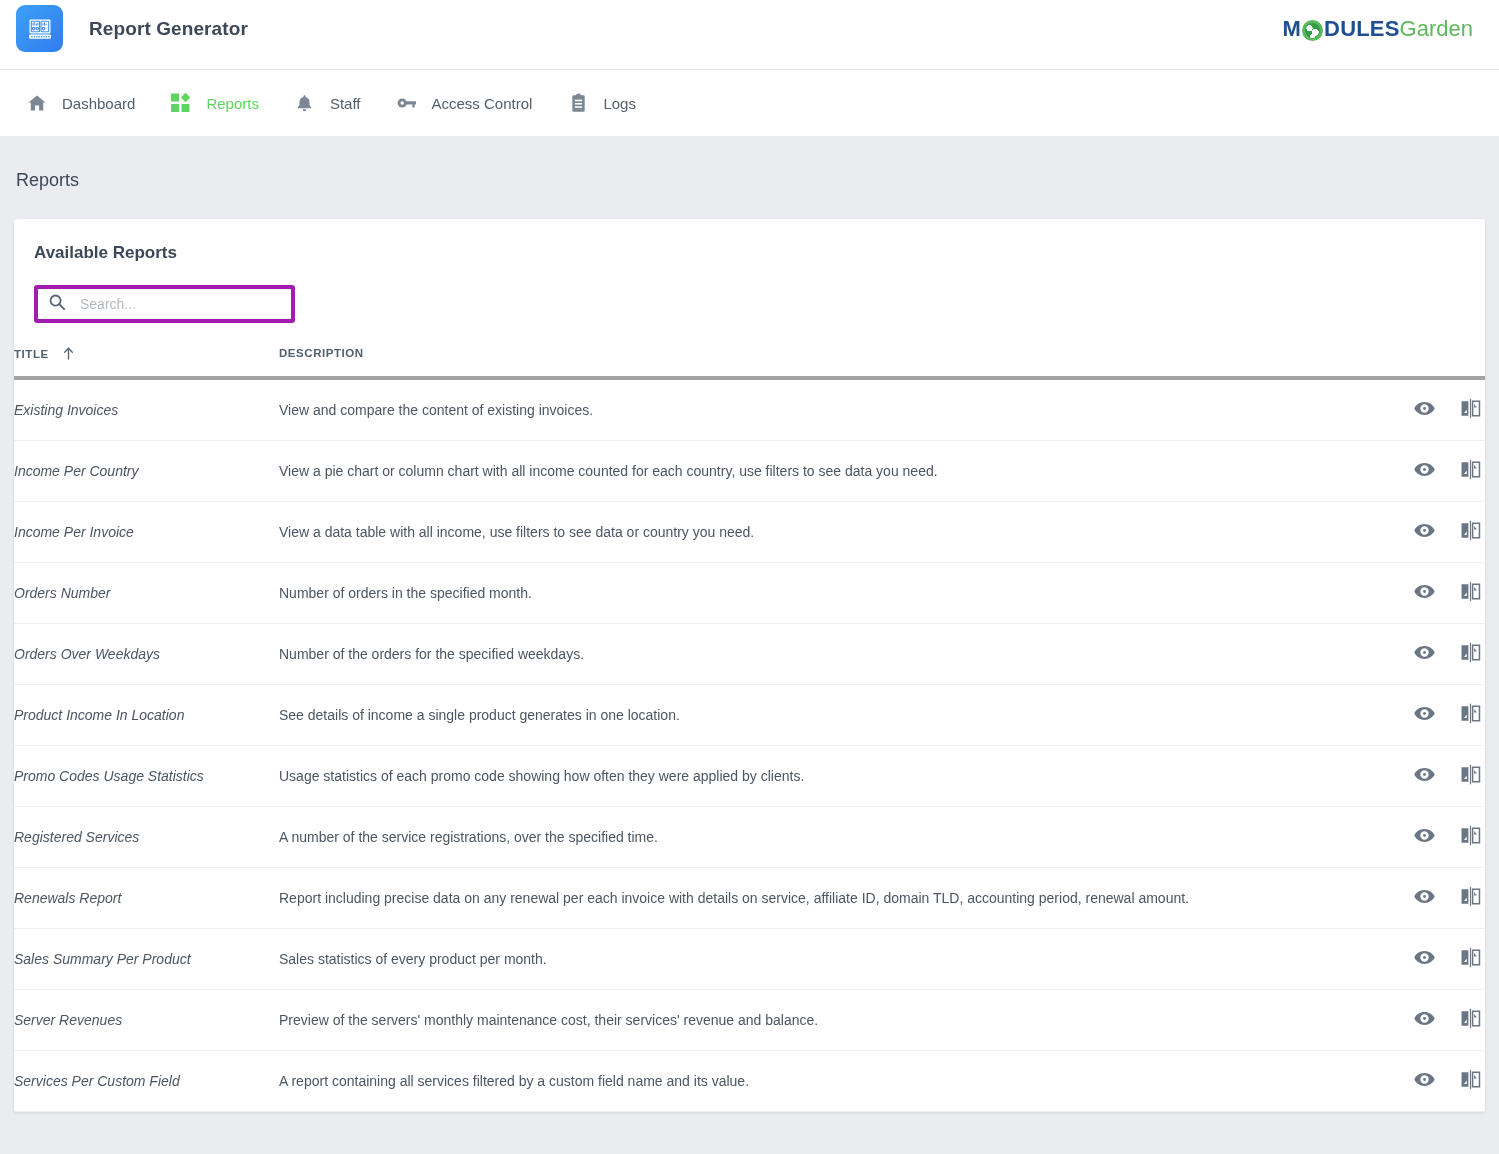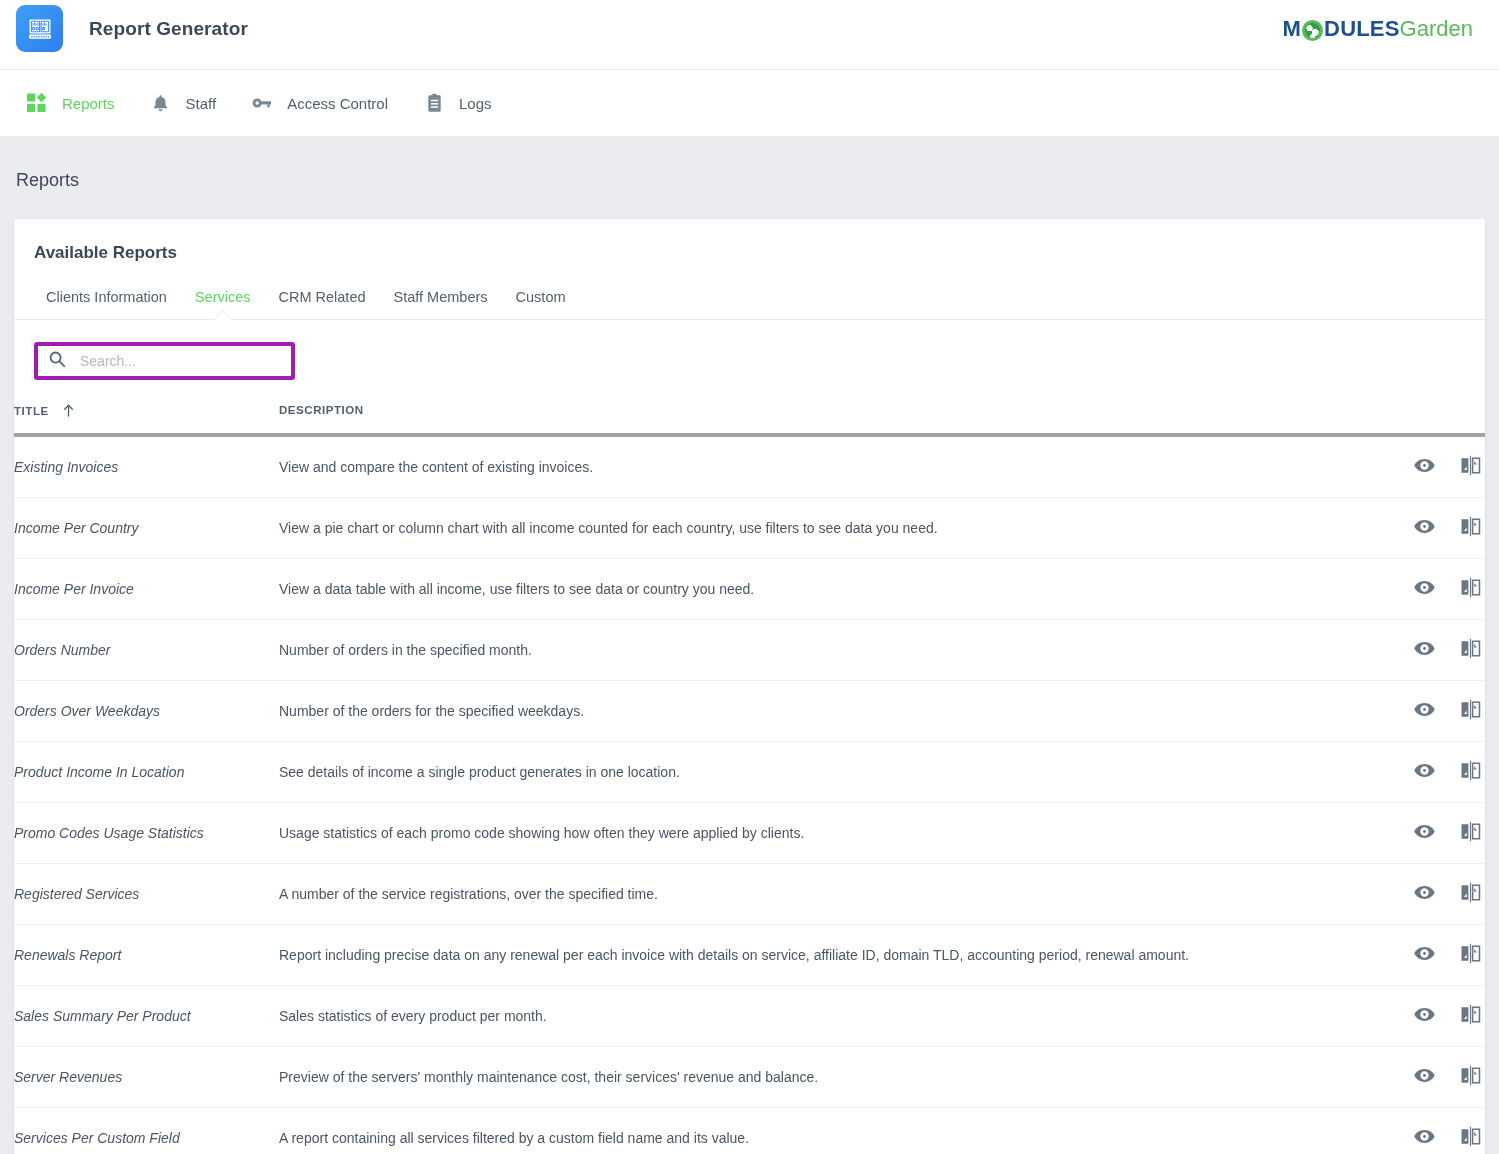--- a/index.html
+++ b/index.html
@@ -271,20 +271,28 @@
   <div class="brand-logo">
     <span class="brand-modules">M</span>
     <span class="brand-globe"></span>
     <span class="brand-modules">DULES</span>
     <span class="brand-garden">Garden</span>
   </div>
 </div>
 
 <div class="navbar">
 
+  <div class="nav-item">
+    <span class="nav-ico">
+      <svg width="20" height="20" viewBox="0 0 20 20" fill="currentColor">
+          <path d="M10 2.6 1.6 9.4h2.2v8h4.1v-5h4.2v5h4.1v-8h2.2z"></path>
+        </svg>
+    </span>
+    <span class="nav-label">Dashboard</span>
+  </div>
 
   <div class="nav-item active">
     <span class="nav-ico">
       <svg width="22" height="22" viewBox="0 0 22 22" fill="currentColor">
         <rect x="1" y="1.5" width="8" height="8" rx="0.6"></rect>
         <rect x="1" y="12" width="8" height="8" rx="0.6"></rect>
         <rect x="11.5" y="12" width="8" height="8" rx="0.6"></rect>
         <path d="M15.5 0.8 20.2 5.5 15.5 10.2 10.8 5.5z"></path>
       </svg>
     </span>
@@ -332,30 +340,20 @@
 </div>
 
 <div class="page">
 
   <div class="page-title">Reports</div>
 
   <div class="card">
 
     <div class="card-title">Available Reports</div>
 
-    <div class="tabs">
-      <div class="tab">Clients Information</div>
-      <div class="tab active">
-        <span>Services</span>
-        <span class="tab-arrow"></span>
-      </div>
-      <div class="tab">CRM Related</div>
-      <div class="tab">Staff Members</div>
-      <div class="tab">Custom</div>
-    </div>
 
     <div class="search-wrap">
       <div class="search-box">
         <span>
           <svg width="18" height="18" viewBox="0 0 20 20" fill="none" stroke="currentColor" stroke-width="2">
             <circle cx="8.4" cy="8.4" r="5.6"></circle>
             <line x1="12.7" y1="12.7" x2="18" y2="18" stroke-linecap="round"></line>
           </svg>
         </span>
         <input class="search-input" type="text" placeholder="Search..." style="">

